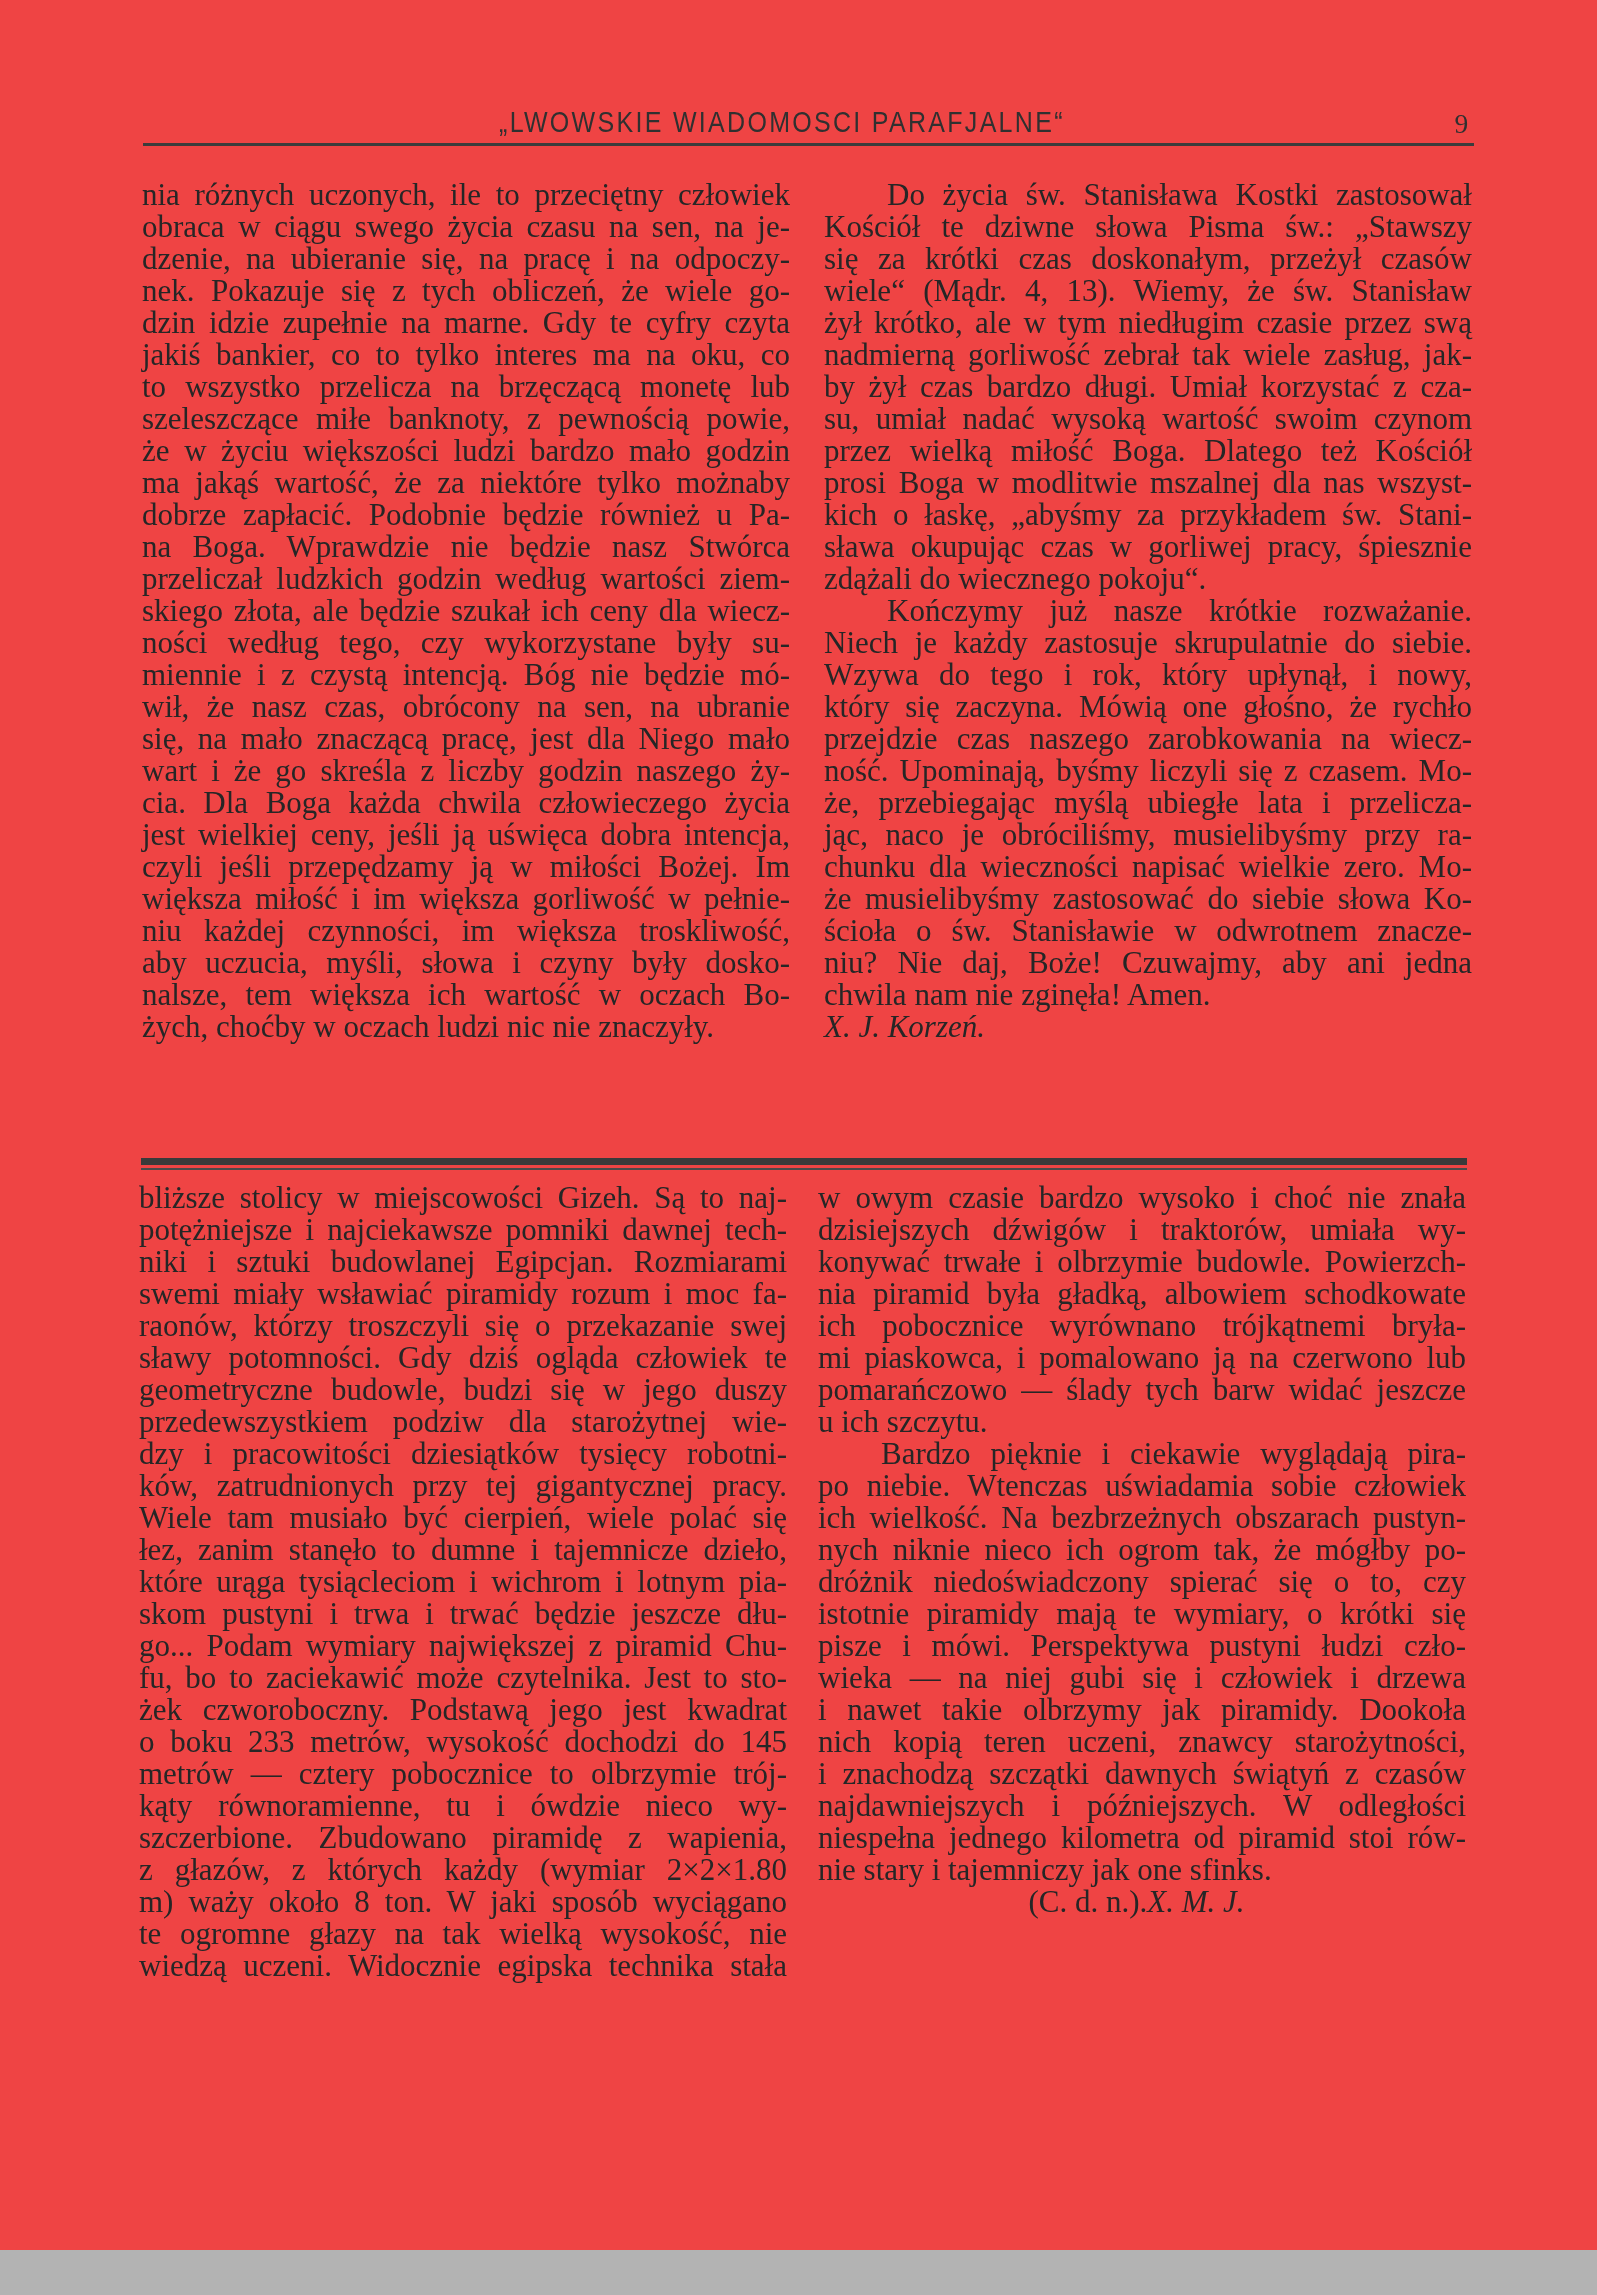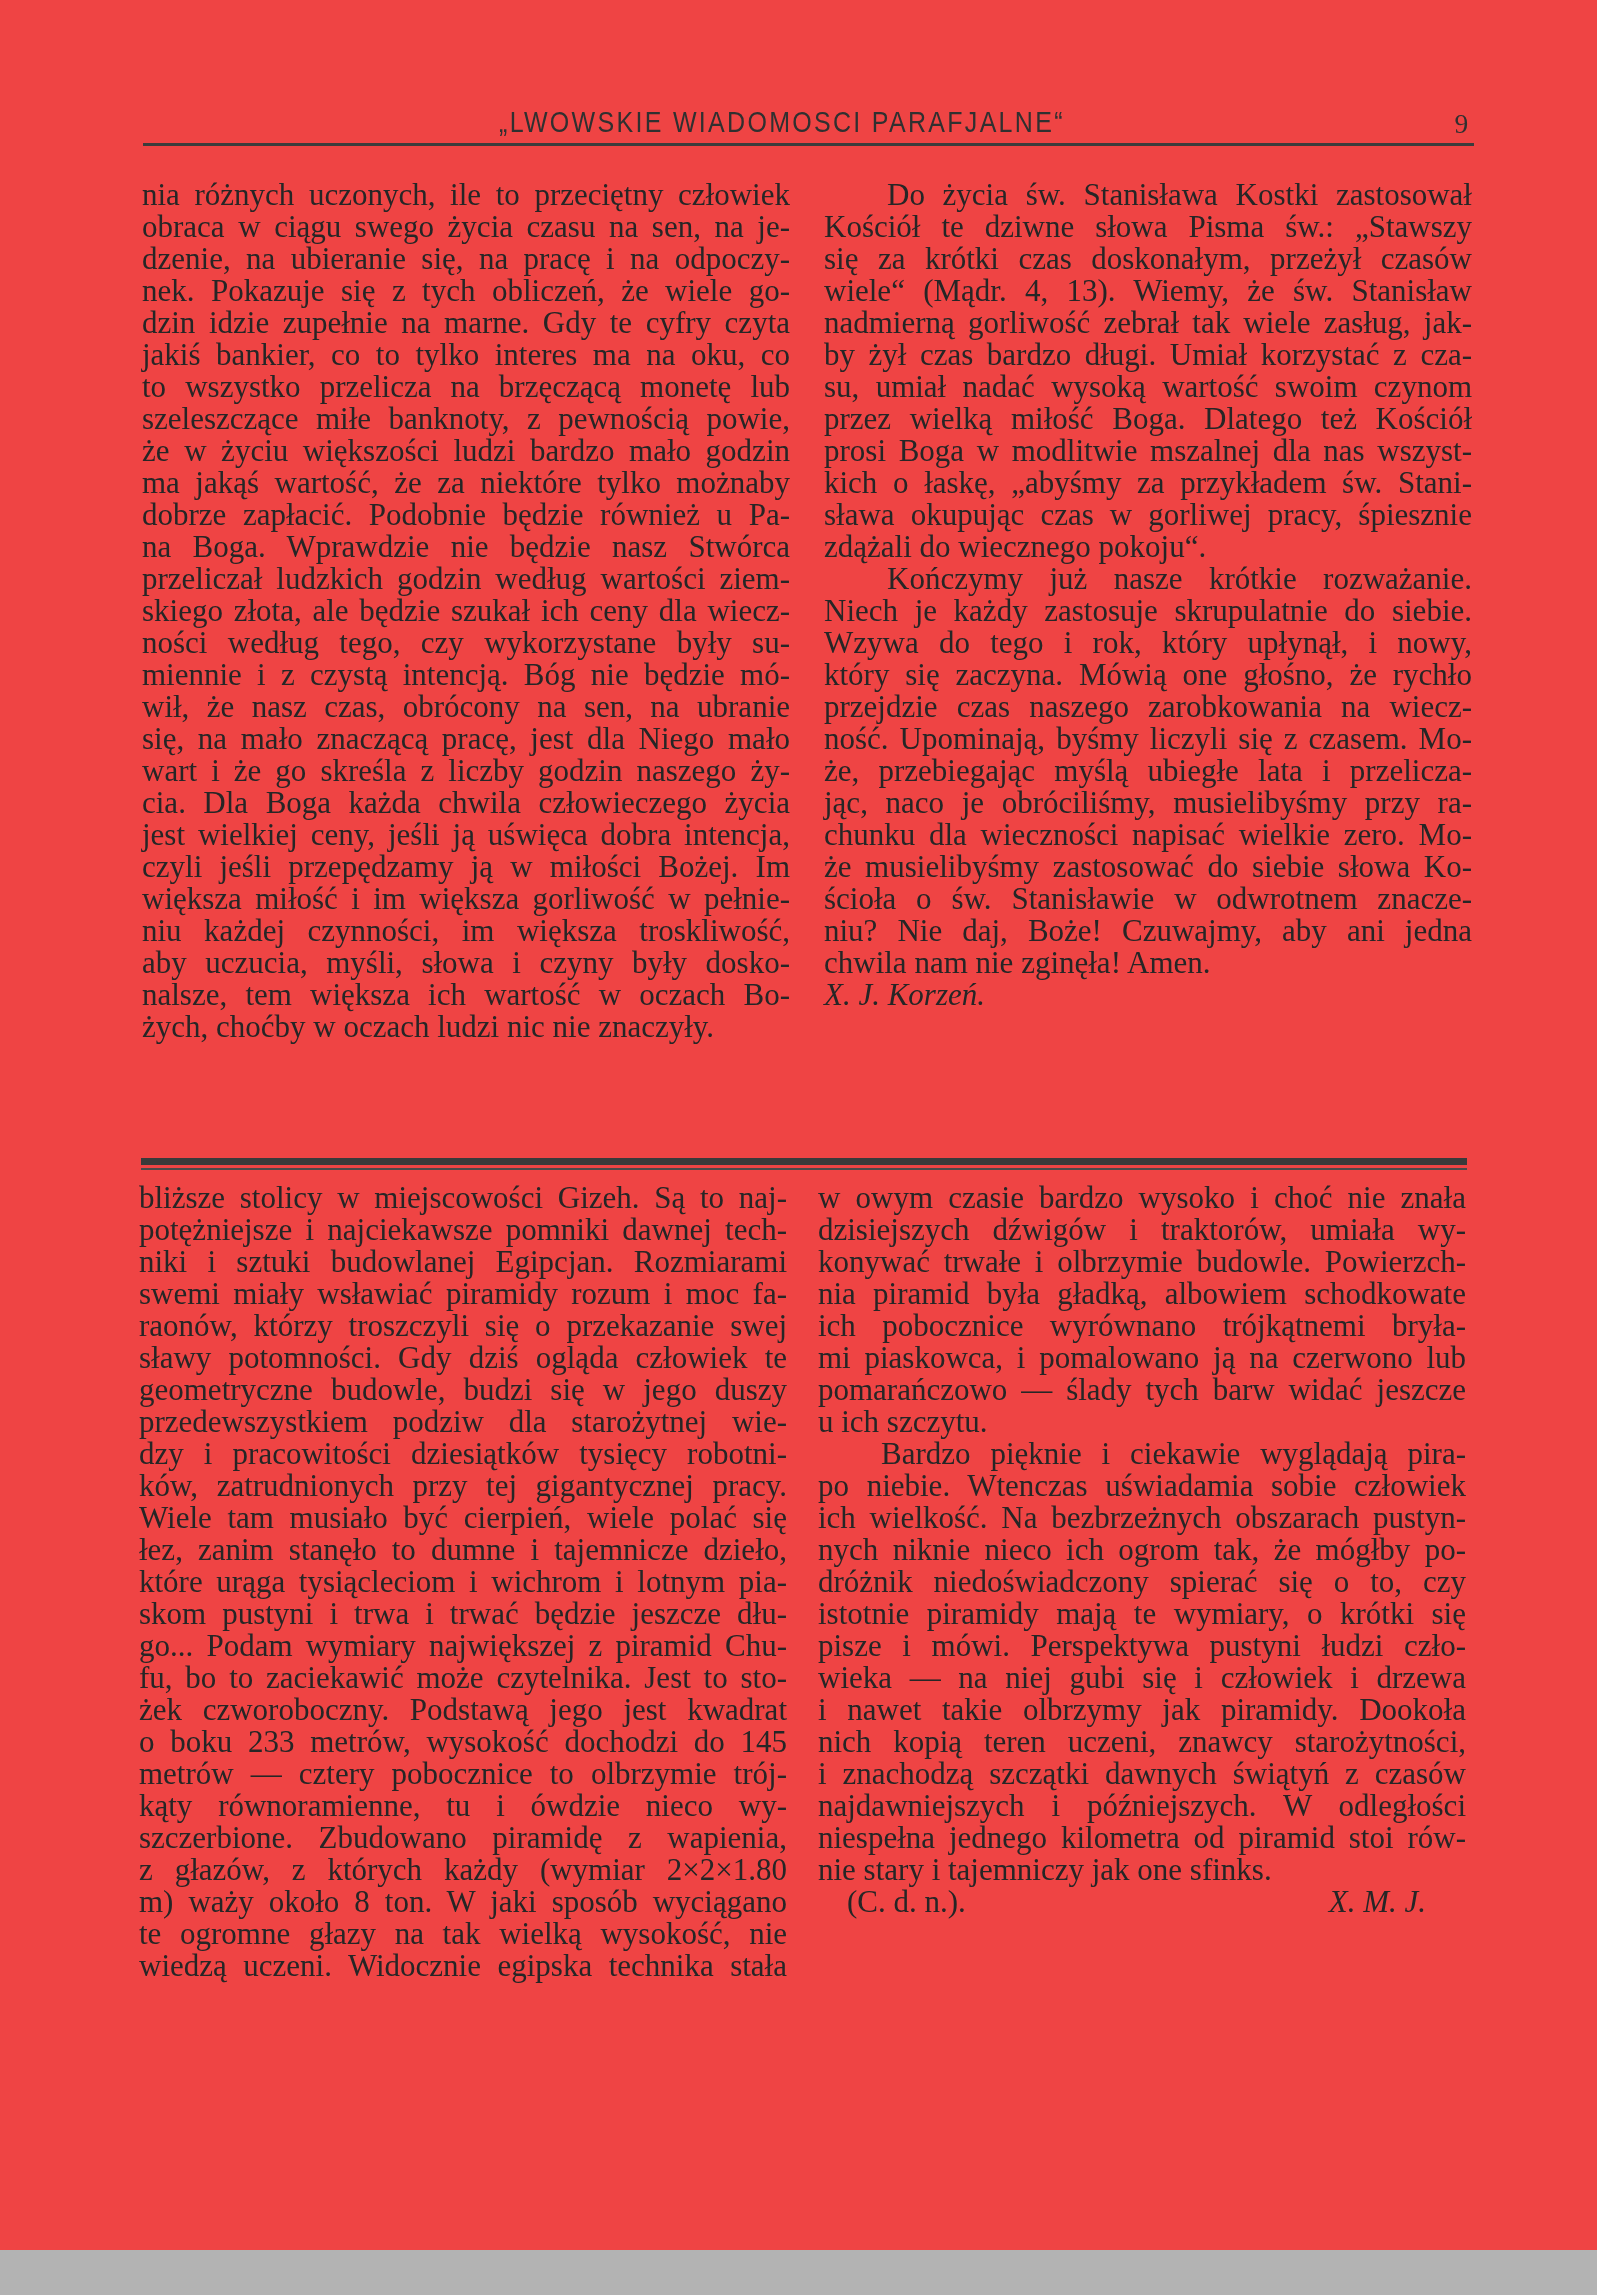--- a/index.html
+++ b/index.html
@@ -49,21 +49,21 @@
     text-align-last: justify; text-align: justify;
     height: 32px;
   }
   .line.last { text-align-last: left; }
   .line.indent { padding-left: 63px; }
   .signature {
     display: block; text-align: left; font-style: italic;
     padding-right: 40px; height: 32px;
   }
   .sig-row {
-    display: flex; justify-content: space-between; height: 32px;
+    display: flex; justify-content: center; height: 32px;
     padding-left: 29px; padding-right: 40px;
   }
   .sig-row .sig { font-style: italic; }
   .section-rule {
     position: absolute; left: 141px; top: 1158px; width: 1326px;
   }
   .section-rule .thick { height: 6.9px; background: #3a3a3a; }
   .section-rule .gap { height: 2.9px; background: transparent; }
   .section-rule .thin { height: 2.3px; background: #4a4a4a; }
 </style>
@@ -106,20 +106,21 @@
     <span class="line">aby uczucia, myśli, słowa i czyny były dosko-</span>
     <span class="line">nalsze, tem większa ich wartość w oczach Bo-</span>
     <span class="line last">żych, choćby w oczach ludzi nic nie znaczyły.</span>
   </div>
 
   <div class="column col-tr">
     <span class="line indent">Do życia św. Stanisława Kostki zastosował</span>
     <span class="line">Kościół te dziwne słowa Pisma św.: „Stawszy</span>
     <span class="line">się za krótki czas doskonałym, przeżył czasów</span>
     <span class="line">wiele“ (Mądr. 4, 13). Wiemy, że św. Stanisław</span>
+    <span class="line">żył krótko, ale w tym niedługim czasie przez swą</span>
     <span class="line">nadmierną gorliwość zebrał tak wiele zasług, jak-</span>
     <span class="line">by żył czas bardzo długi. Umiał korzystać z cza-</span>
     <span class="line">su, umiał nadać wysoką wartość swoim czynom</span>
     <span class="line">przez wielką miłość Boga. Dlatego też Kościół</span>
     <span class="line">prosi Boga w modlitwie mszalnej dla nas wszyst-</span>
     <span class="line">kich o łaskę, „abyśmy za przykładem św. Stani-</span>
     <span class="line">sława okupując czas w gorliwej pracy, śpiesznie</span>
     <span class="line last">zdążali do wiecznego pokoju“.</span>
     <span class="line indent">Kończymy już nasze krótkie rozważanie.</span>
     <span class="line">Niech je każdy zastosuje skrupulatnie do siebie.</span>

